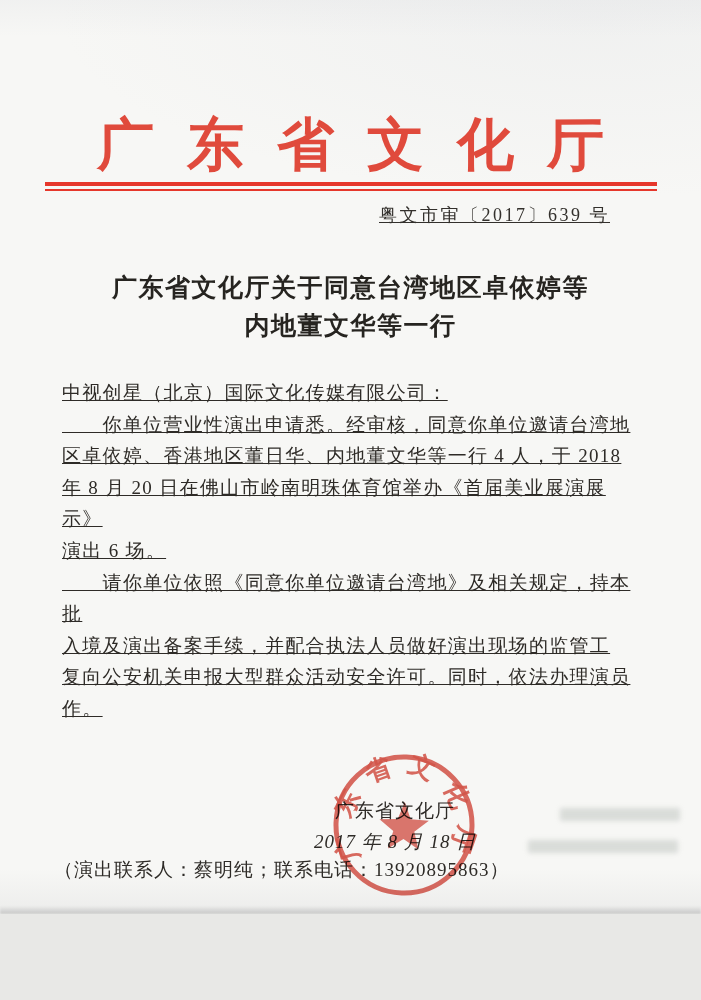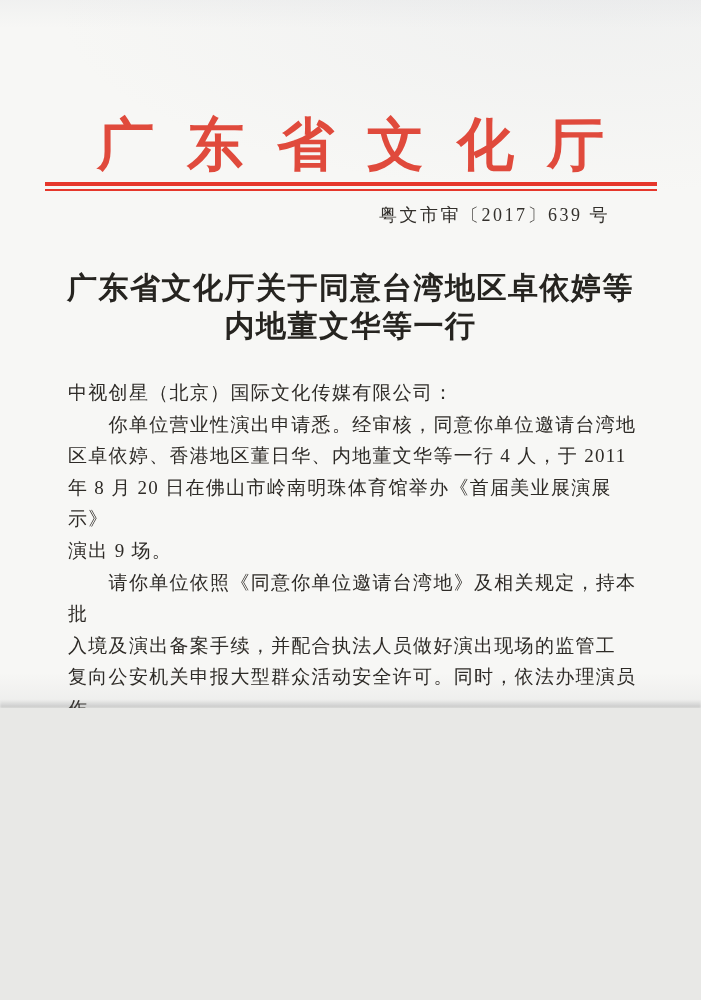--- a/index.html
+++ b/index.html
@@ -1,18 +1,18 @@
 <!DOCTYPE html>
 <html lang="zh" style="--header-red: #e04a3c; --rule-red: #e6372b; --ink: #2e2b27;"><head>
 <meta charset="utf-8">
 <style>
   html,body{margin:0;padding:0;background:#e8e8e6;}
   .page{
     position:relative;
-    width:701px;height:708px;
+    width:701px;height:914px;
     margin:0 auto;
     overflow:hidden;
     font-family:"Liberation Serif","DejaVu Serif",serif;
     background:
       linear-gradient(180deg, rgba(210,212,218,.18) 0%, rgba(255,255,255,0) 4%),
       radial-gradient(ellipse 900px 300px at 85% 2%, rgba(190,195,205,.12), rgba(0,0,0,0) 60%),
       linear-gradient(0deg, rgba(170,172,176,.14) 0%, rgba(255,255,255,0) 5%),
       #f7f7f5;
     color:var(--ink,#2e2b27);
   }
@@ -27,32 +27,34 @@
   .rule-top{
     position:absolute;left:45px;right:44px;top:182px;
     height:3px;
     border-top:4px solid var(--rule-red,#e6372b);
     border-bottom:2px solid var(--rule-red,#e6372b);
   }
   .doc-number{
     position:absolute;top:203px;right:91px;
     font-size:18px;letter-spacing:2.5px;
     color:#33302c;
+    text-decoration:underline;
   }
   .doc-title{
     position:absolute;top:269px;left:0;right:0;margin:0;
     text-align:center;
-    font-size:30px;line-height:38px;font-weight:bold;
+    font-size:25px;line-height:38px;font-weight:bold;
     letter-spacing:1.5px;
     color:#262420;
   }
   .body-text{
-    position:absolute;top:377px;left:68px;width:582px;
+    position:absolute;top:377px;left:62px;width:582px;
     font-size:19px;line-height:31.6px;letter-spacing:1.3px;
     color:#2e2b27;
+    text-decoration:underline;
   }
   .body-line{min-height:31.6px;white-space:pre-wrap;}
   .signature-block{
     position:absolute;top:795px;left:250px;width:290px;
     text-align:center;
     font-size:19px;letter-spacing:1px;
     color:#2e2b27;
   }
   .signature-agency{line-height:31px;}
   .signature-date{line-height:31px;font-style:italic;}
@@ -104,23 +106,23 @@
   <div class="doc-number">粤文市审〔2017〕639 号</div>
 
   <h1 class="doc-title">
     <div>广东省文化厅关于同意台湾地区卓依婷等</div>
     <div>内地董文华等一行</div>
   </h1>
 
   <div class="body-text">
       <div class="body-line">中视创星（北京）国际文化传媒有限公司：</div>
       <div class="body-line">　　你单位营业性演出申请悉。经审核，同意你单位邀请台湾地</div>
-      <div class="body-line">区卓依婷、香港地区董日华、内地董文华等一行 4 人，于 2011</div>
+      <div class="body-line">区卓依婷、香港地区董日华、内地董文华等一行 4 人，于 2018</div>
       <div class="body-line">年 8 月 20 日在佛山市岭南明珠体育馆举办《首届美业展演展示》</div>
-      <div class="body-line">演出 9 场。</div>
+      <div class="body-line">演出 6 场。</div>
       <div class="body-line">　　请你单位依照《同意你单位邀请台湾地》及相关规定，持本批</div>
       <div class="body-line">入境及演出备案手续，并配合执法人员做好演出现场的监管工</div>
       <div class="body-line">复向公安机关申报大型群众活动安全许可。同时，依法办理演员</div>
       <div class="body-line">作。</div>
       <div class="body-line"></div>
     </div>
 
   <div class="signature-block">
     <div class="signature-agency">广东省文化厅</div>
     <div class="signature-date">2017 年 8 月 18 日</div>

